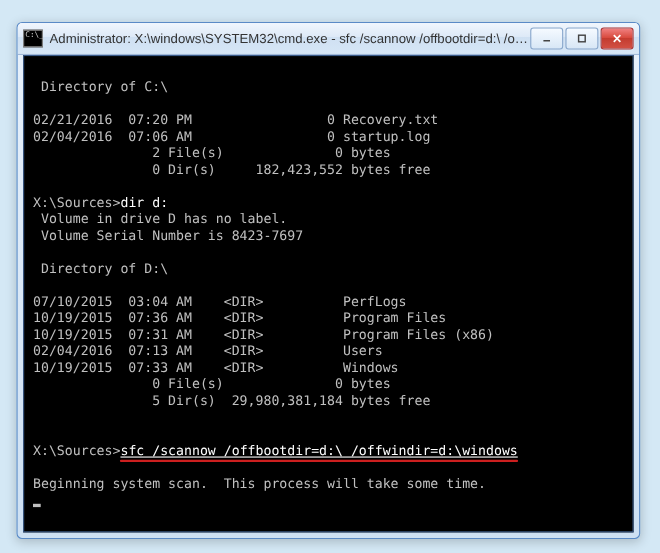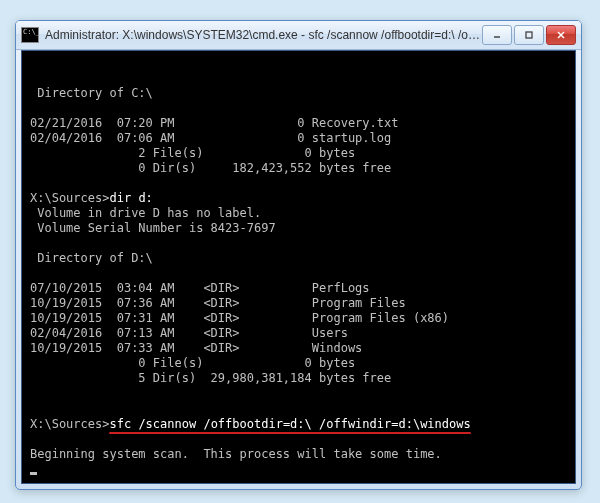--- a/index.html
+++ b/index.html
@@ -82,32 +82,33 @@
     border-color: #a33;
     color: #fff;
   }
   .win-btn svg { display:block; }
   .client {
     flex: 1;
     margin: 0 5px 5px 5px;
     background: #000;
     border: 1px solid #3a5a88;
     overflow: hidden;
-    padding: 20px 8px;
+    padding: 6px 8px;
     box-sizing: border-box;
     font-family: "Consolas", "Lucida Console", monospace;
     font-size: 12px;
     line-height: 15px;
     color: #c0c0c0;
     white-space: pre;
   }
   .cmd-white { color: #ffffff; margin-top: 16px; }
   .underline {
     position: relative;
     display: inline-block;
+    text-decoration: underline;
   }
   .underline::after {
     content: "";
     position: absolute;
     left: 0;
     right: 0;
     bottom: -2px;
     height: 2px;
     background: #cc1f1f;
     border-radius: 1px;

